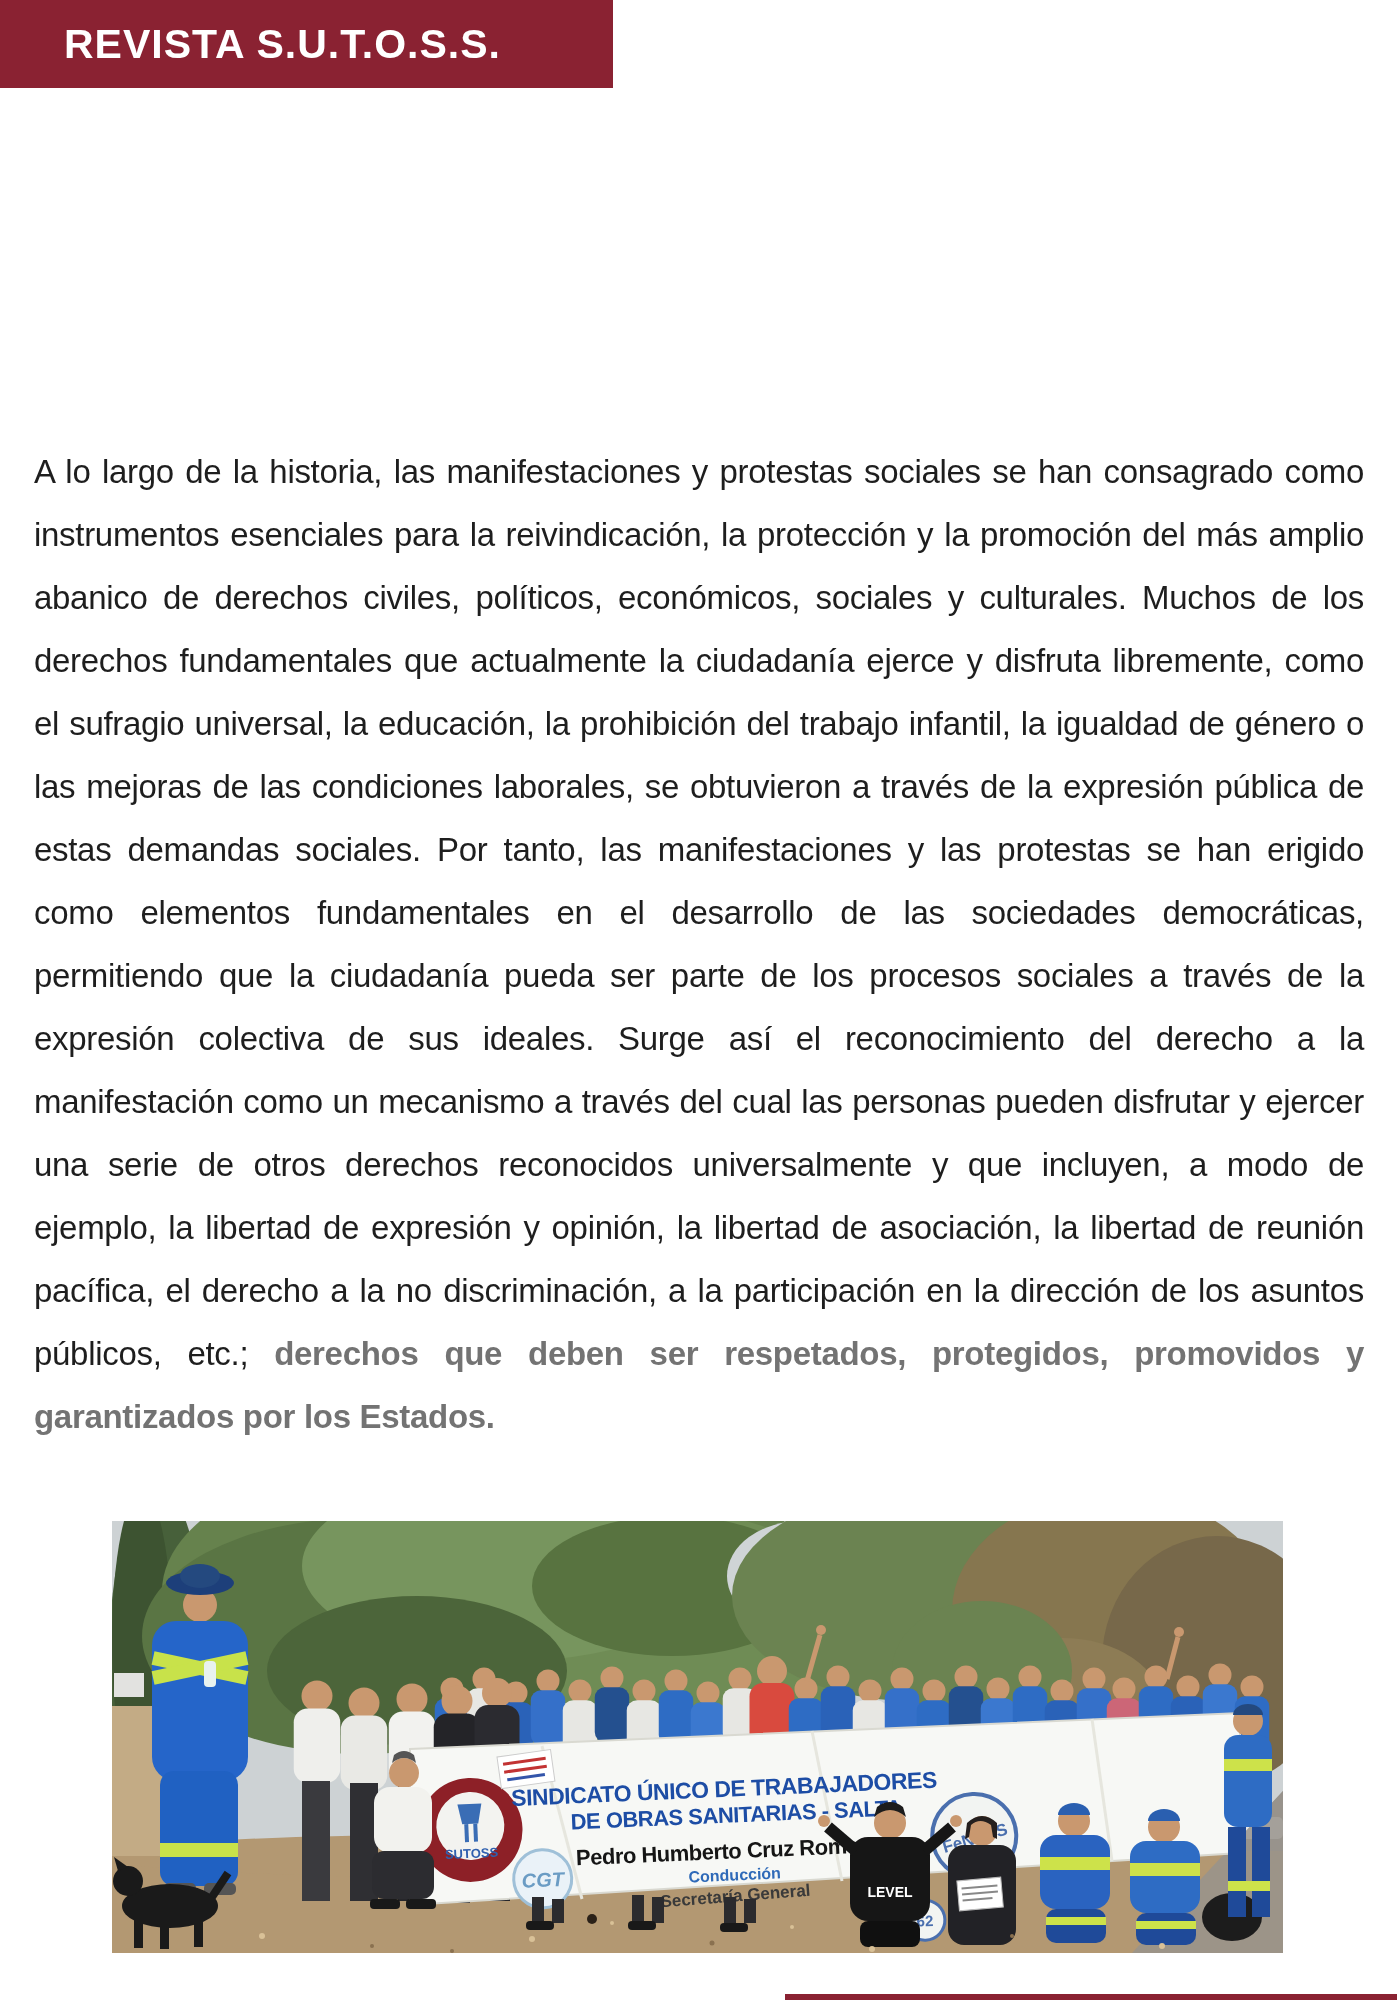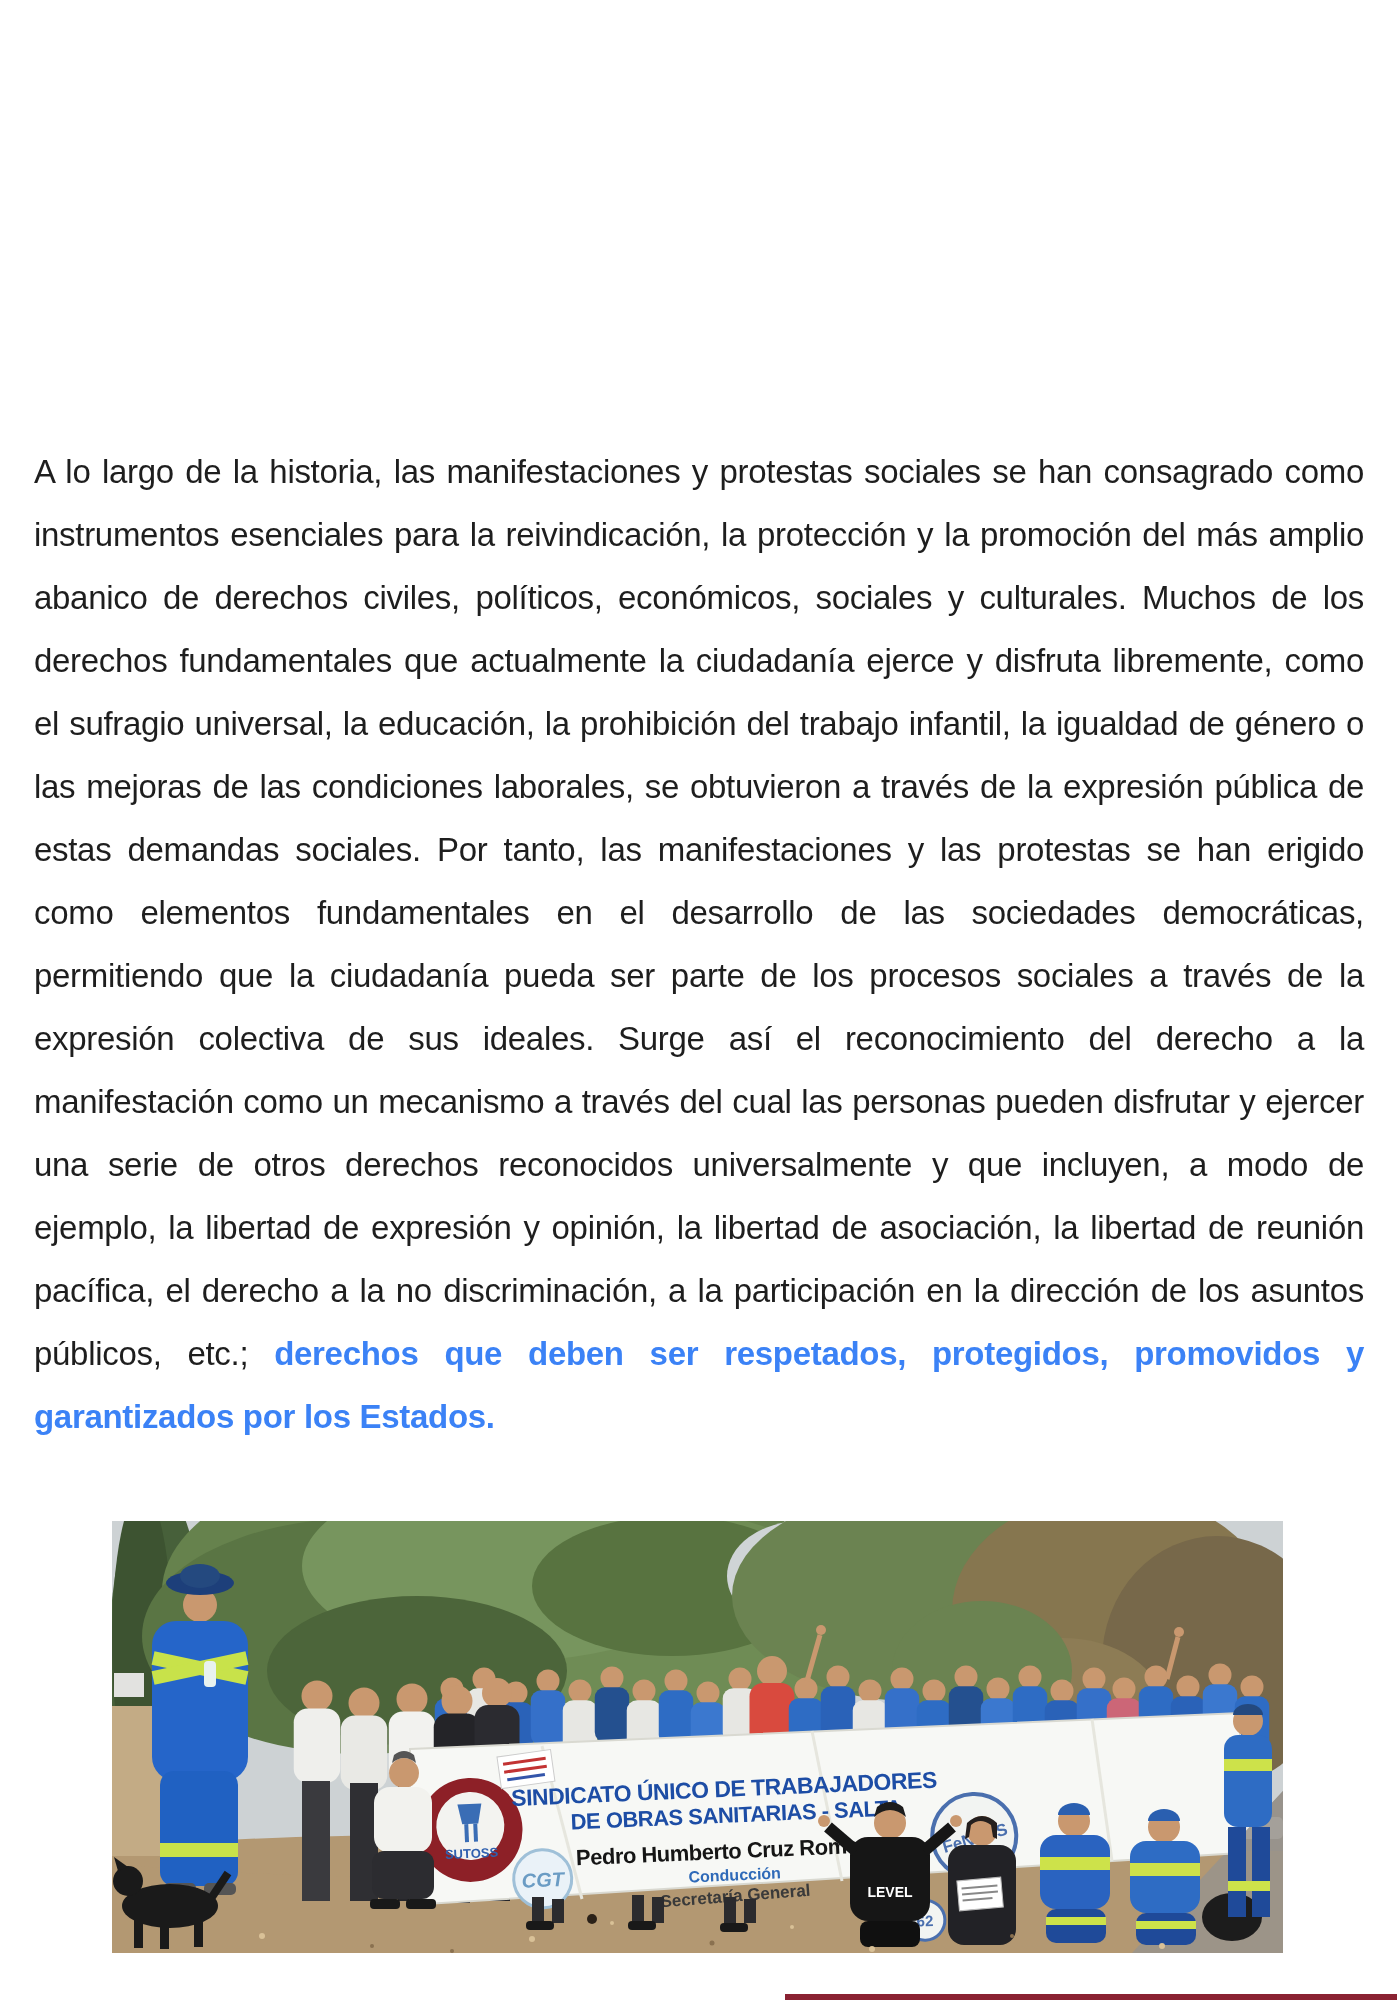--- a/index.html
+++ b/index.html
@@ -15,36 +15,39 @@
   
   .title{position:absolute;top:88px;left:0;right:0;margin:0;text-align:center;
          font-family:"DejaVu Serif", serif;font-weight:normal;color:#101010;}
   .title span{display:block;font-size:148px;line-height:118px;letter-spacing:-3px;
               transform:scaleX(0.68);transform-origin:50% 50%;white-space:nowrap;}
 
   
   .body{position:absolute;left:34px;top:440px;width:1330px;margin:0;
         font-size:33px;line-height:63px;letter-spacing:-0.3px;color:#1e1e1e;
         text-align:justify;}
-  .body b{font-weight:bold;color:#3b82f6;}
+  .body b{font-weight:bold;color:#737373;}
 
   
   .photo{position:absolute;left:112px;top:1521px;width:1171px;height:432px;margin:0;}
   .photo svg{display:block;width:100%;height:100%;}
 
   
   .bottom-bar{position:absolute;right:0;bottom:0;width:612px;height:6px;background:#8a2232;}
 
   .bannertext{font-family:"Liberation Sans", sans-serif;}
 </style>
 </head>
 <body>
 
 <div class="page">
 
+  <div class="badge">
+    <span>REVISTA S.U.T.O.S.S.</span>
+  </div>
 
 
   <p class="body"><span>A lo largo de la historia, las manifestaciones y protestas sociales se han consagrado como instrumentos esenciales para la reivindicación, la protección y la promoción del más amplio abanico de derechos civiles, políticos, económicos, sociales y culturales. Muchos de los derechos fundamentales que actualmente la ciudadanía ejerce y disfruta libremente, como el sufragio universal, la educación, la prohibición del trabajo infantil, la igualdad de género o las mejoras de las condiciones laborales, se obtuvieron a través de la expresión pública de estas demandas sociales. Por tanto, las manifestaciones y las protestas se han erigido como elementos fundamentales en el desarrollo de las sociedades democráticas, permitiendo que la ciudadanía pueda ser parte de los procesos sociales a través de la expresión colectiva de sus ideales. Surge así el reconocimiento del derecho a la manifestación como un mecanismo a través del cual las personas pueden disfrutar y ejercer una serie de otros derechos reconocidos universalmente y que incluyen, a modo de ejemplo, la libertad de expresión y opinión, la libertad de asociación, la libertad de reunión pacífica, el derecho a la no discriminación, a la participación en la dirección de los asuntos públicos, etc.; </span><b>derechos que deben ser respetados, protegidos, promovidos y garantizados por los Estados.</b></p>
 
   <figure class="photo">
     <svg viewBox="0 0 1171 432" preserveAspectRatio="none">
       <defs>
         <g id="pp">
           <circle cx="0" cy="0" r="10" fill="#c9986f"></circle>
           <rect x="-15" y="8" width="30" height="48" rx="9" fill="currentColor"></rect>

